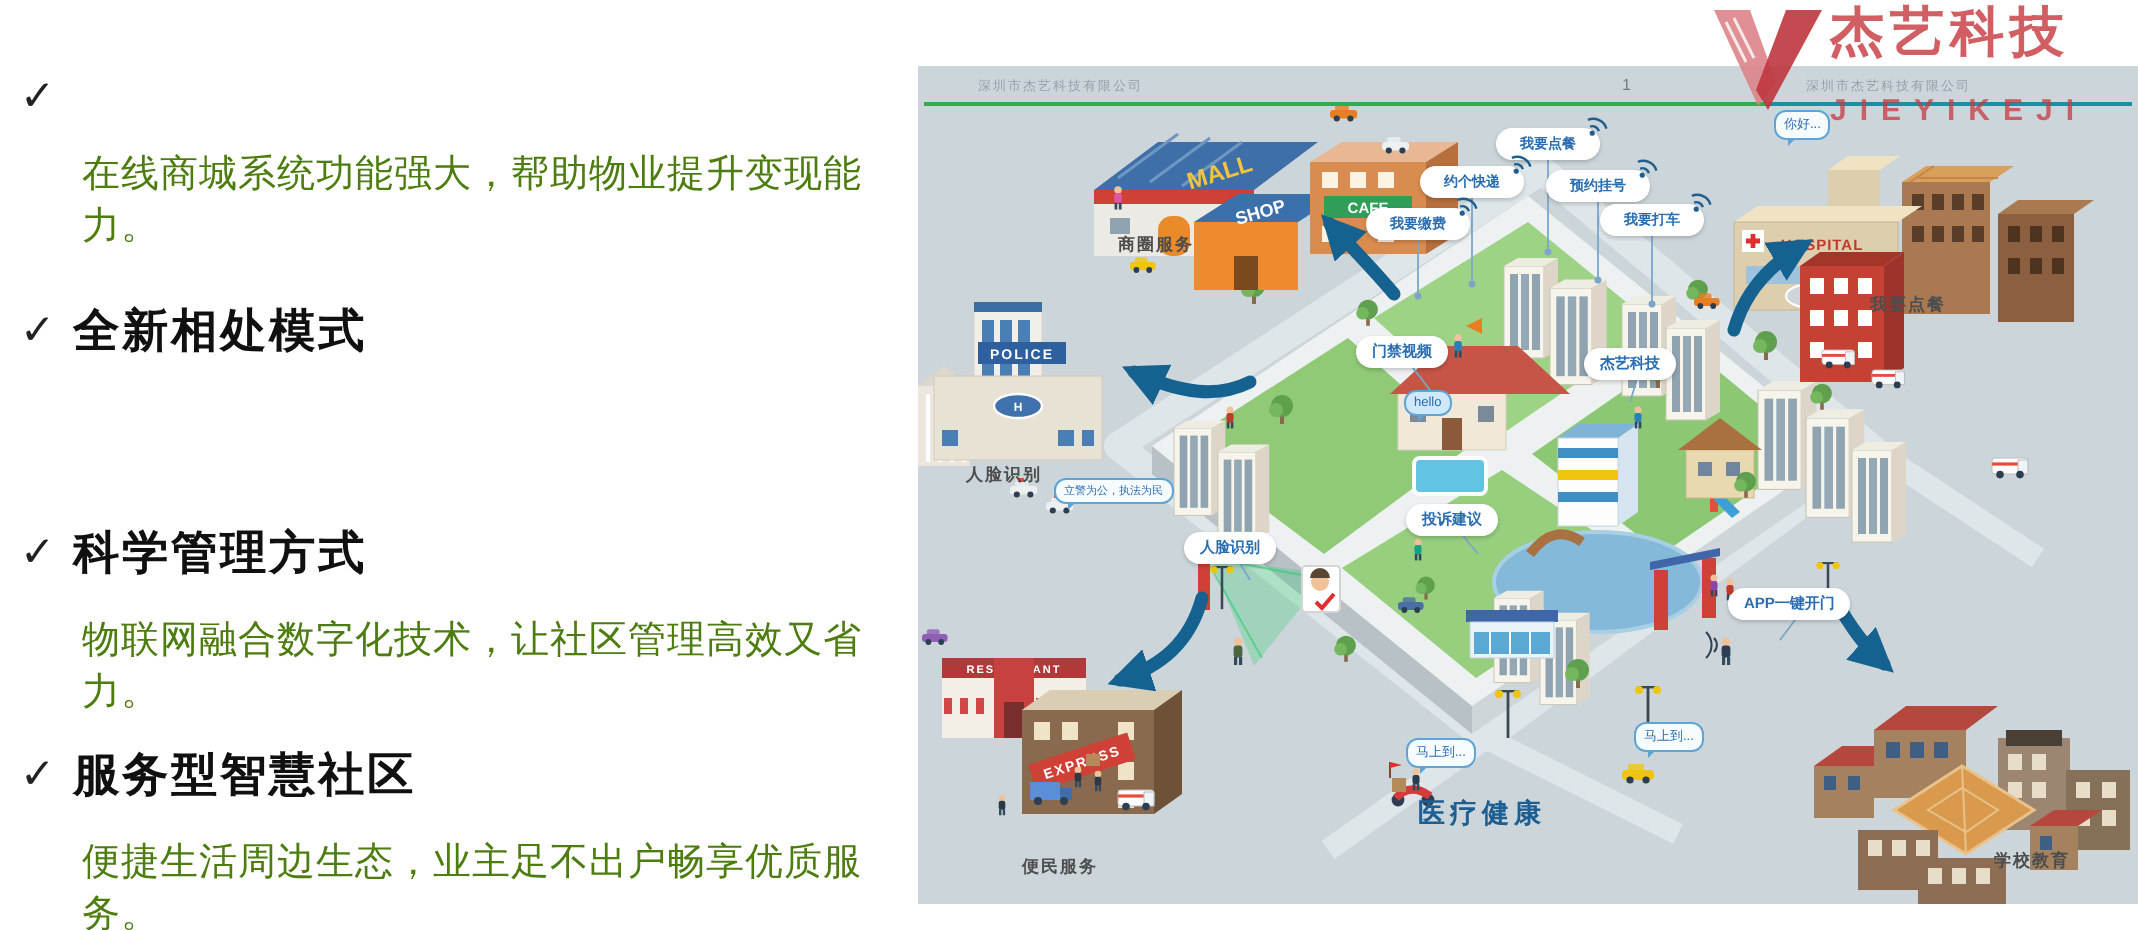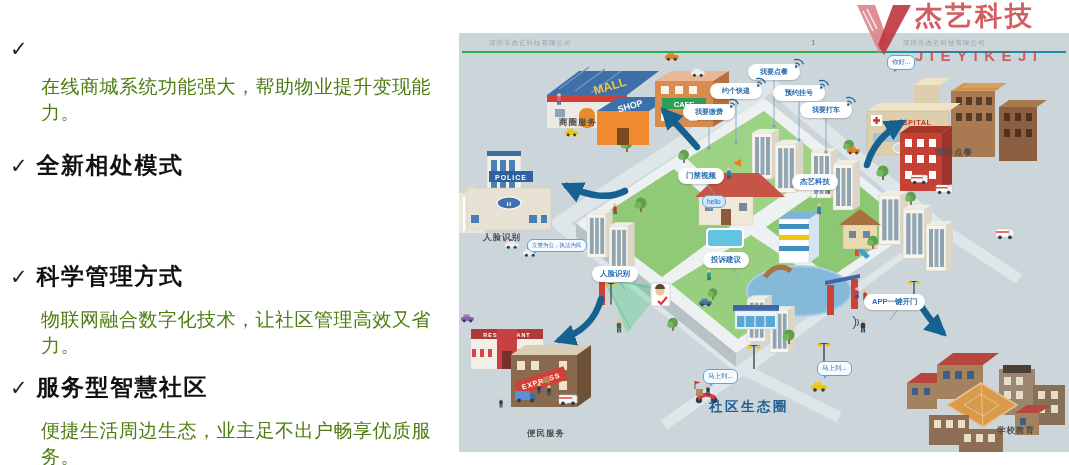--- a/index.html
+++ b/index.html
@@ -492,23 +492,23 @@
     <div class="bub" style="left:243px;top:162px;background:#cfe8fa">hello</div>
     <div class="bub" style="left:428px;top:22px">你好...</div>
     <div class="bub" style="left:68px;top:206px;font-size:5.5px">立警为公，执法为民</div>
     <div class="bub" style="left:244px;top:336px">马上到...</div>
     <div class="bub" style="left:358px;top:328px">马上到...</div>
 
     
     <div class="area" style="left:84px;top:84px">商圈服务</div>
     <div class="area" style="left:8px;top:199px">人脸识别</div>
     <div class="area" style="left:460px;top:114px">我要点餐</div>
-    <div class="area" style="left:52px;top:395px">便民服务</div>
+    <div class="area" style="left:36px;top:395px">便民服务</div>
     <div class="area" style="left:522px;top:392px">学校教育</div>
-    <div class="clabel" style="left:250px;top:365px">社区生态圈</div>
+    <div class="clabel" style="left:250px;top:365px">医疗健康</div>
   </div>
 
   <div class="logo">
     <svg width="62" height="56" viewBox="0 0 62 56">
       <polygon points="6,4 24,4 37,40 28,52" fill="#dd8489" opacity=".9"></polygon>
       <polygon points="60,4 42,4 27,44 33,54" fill="#bf3a41" opacity=".92"></polygon>
       <path d="M12,10 L22,30 M16,8 L26,28" stroke="#fff" stroke-width="1.5" opacity=".8"></path>
     </svg>
     <div class="tx">
       <span class="zh">杰艺科技</span>

